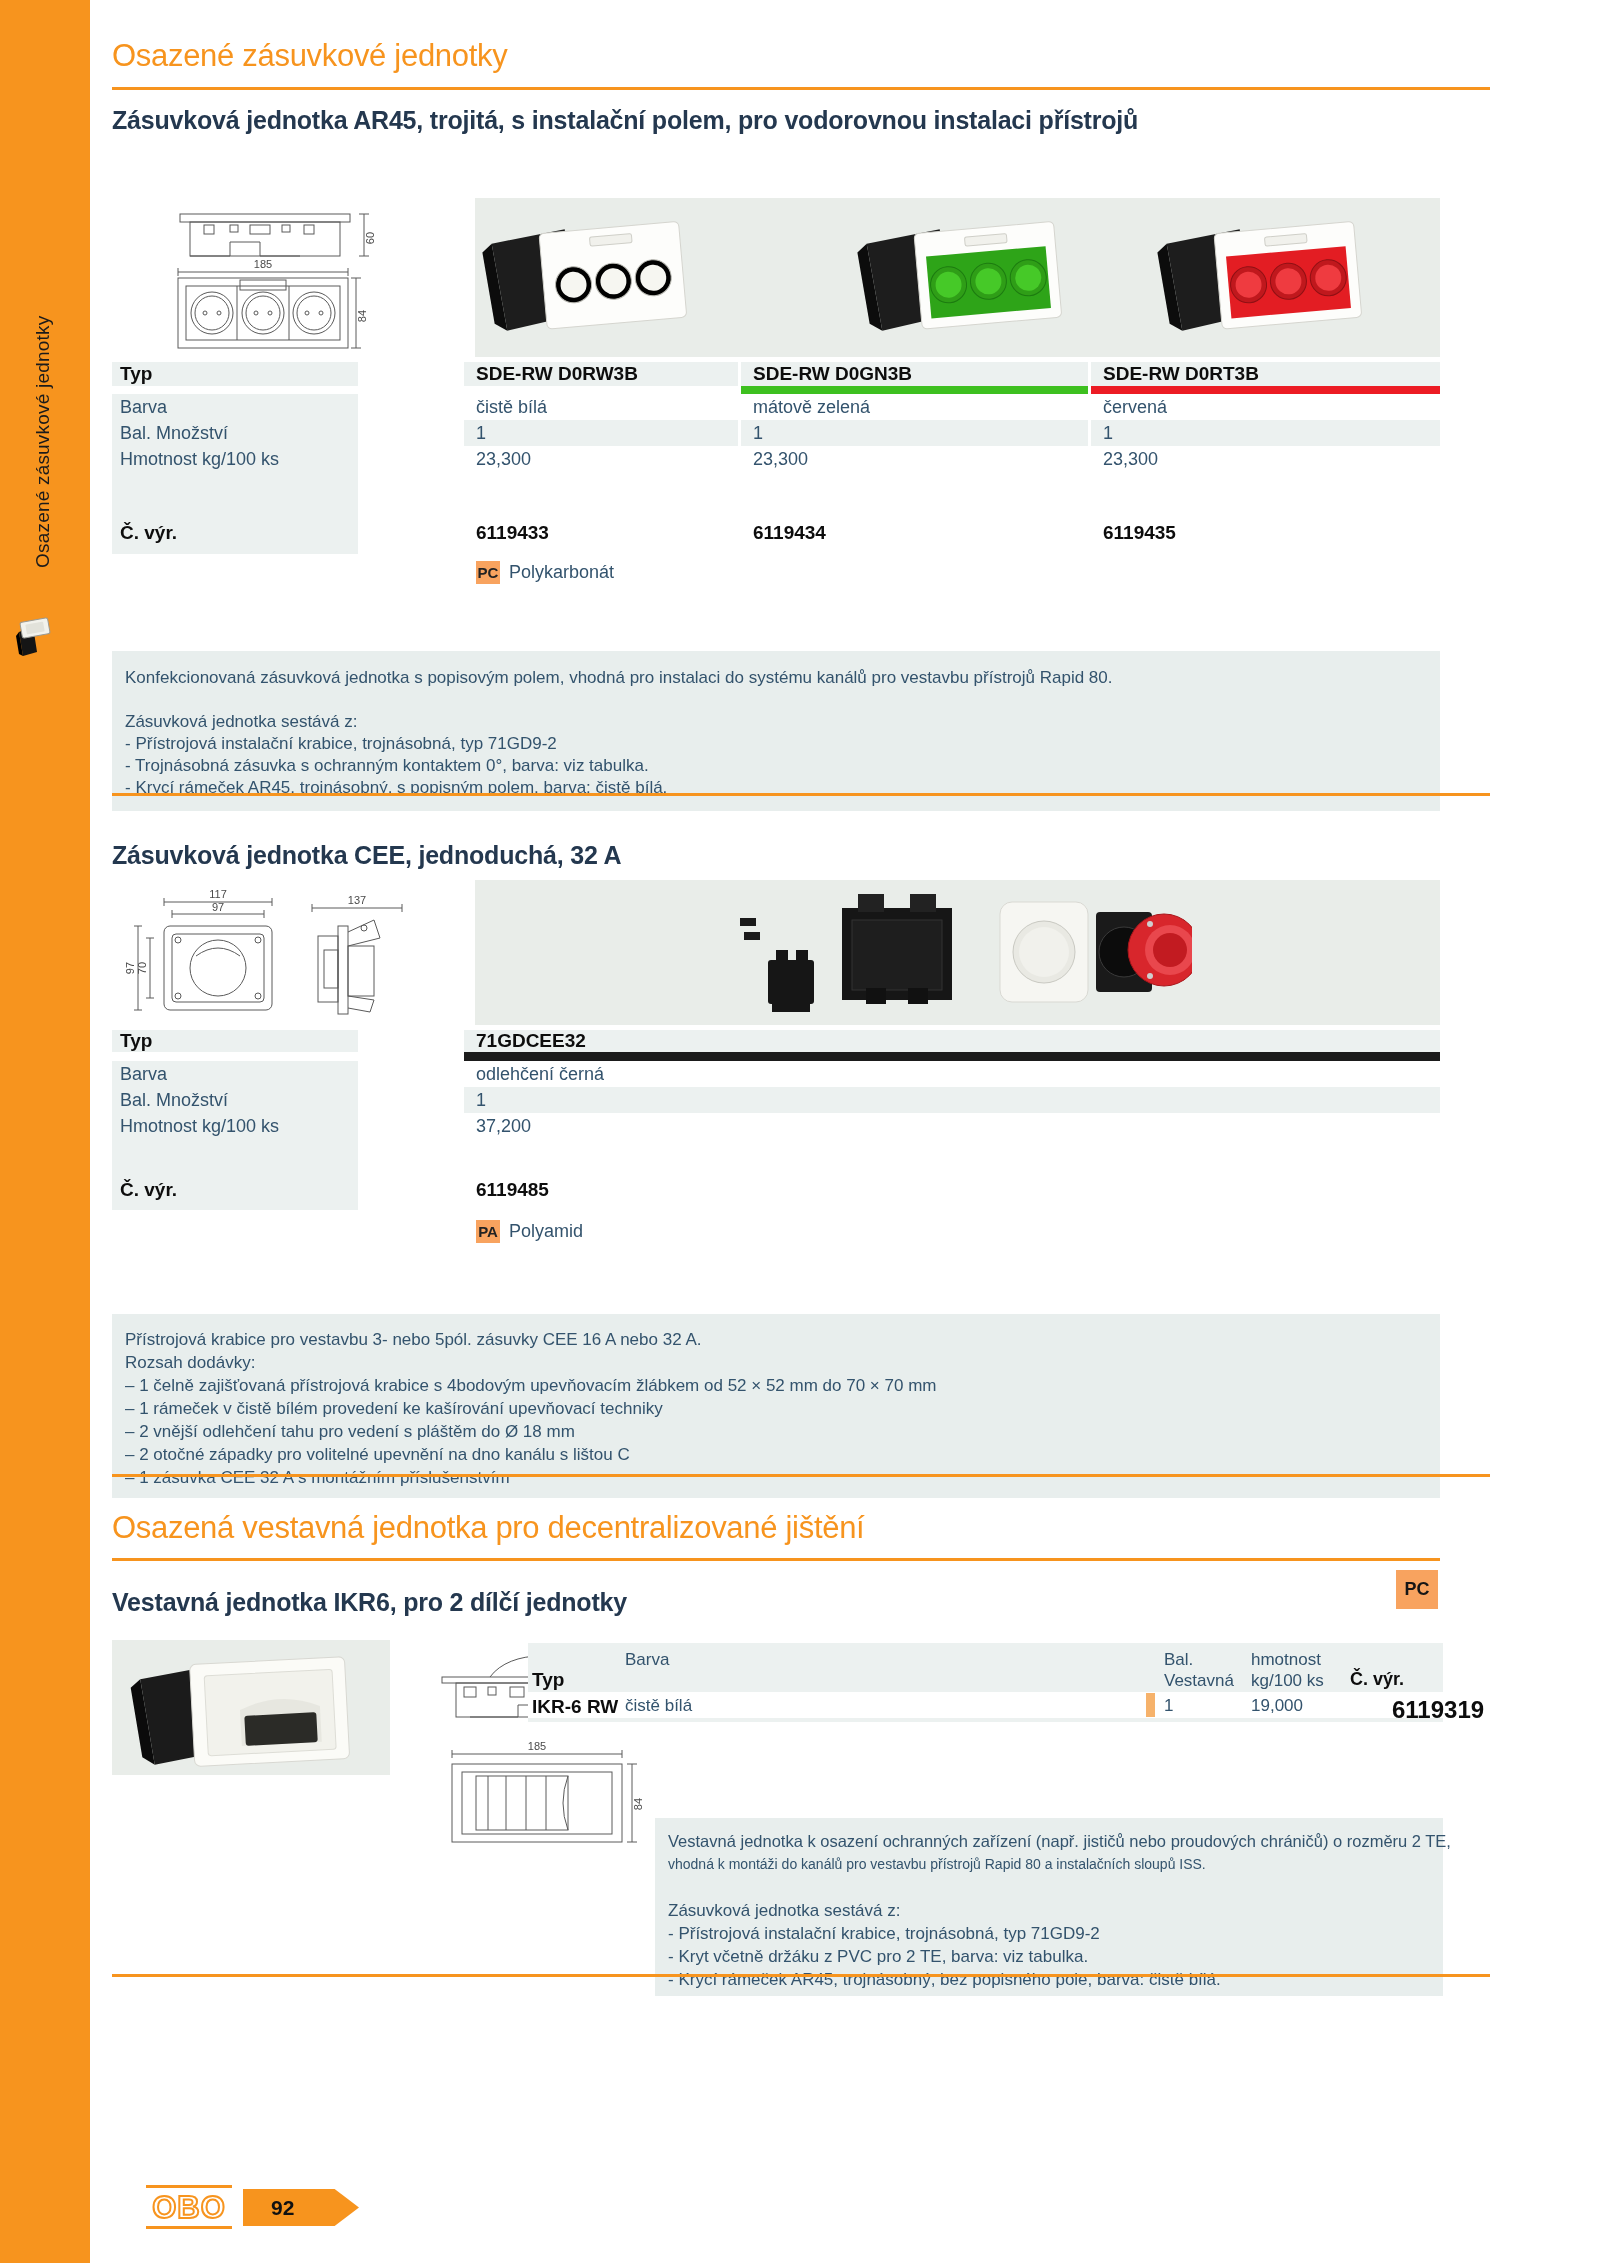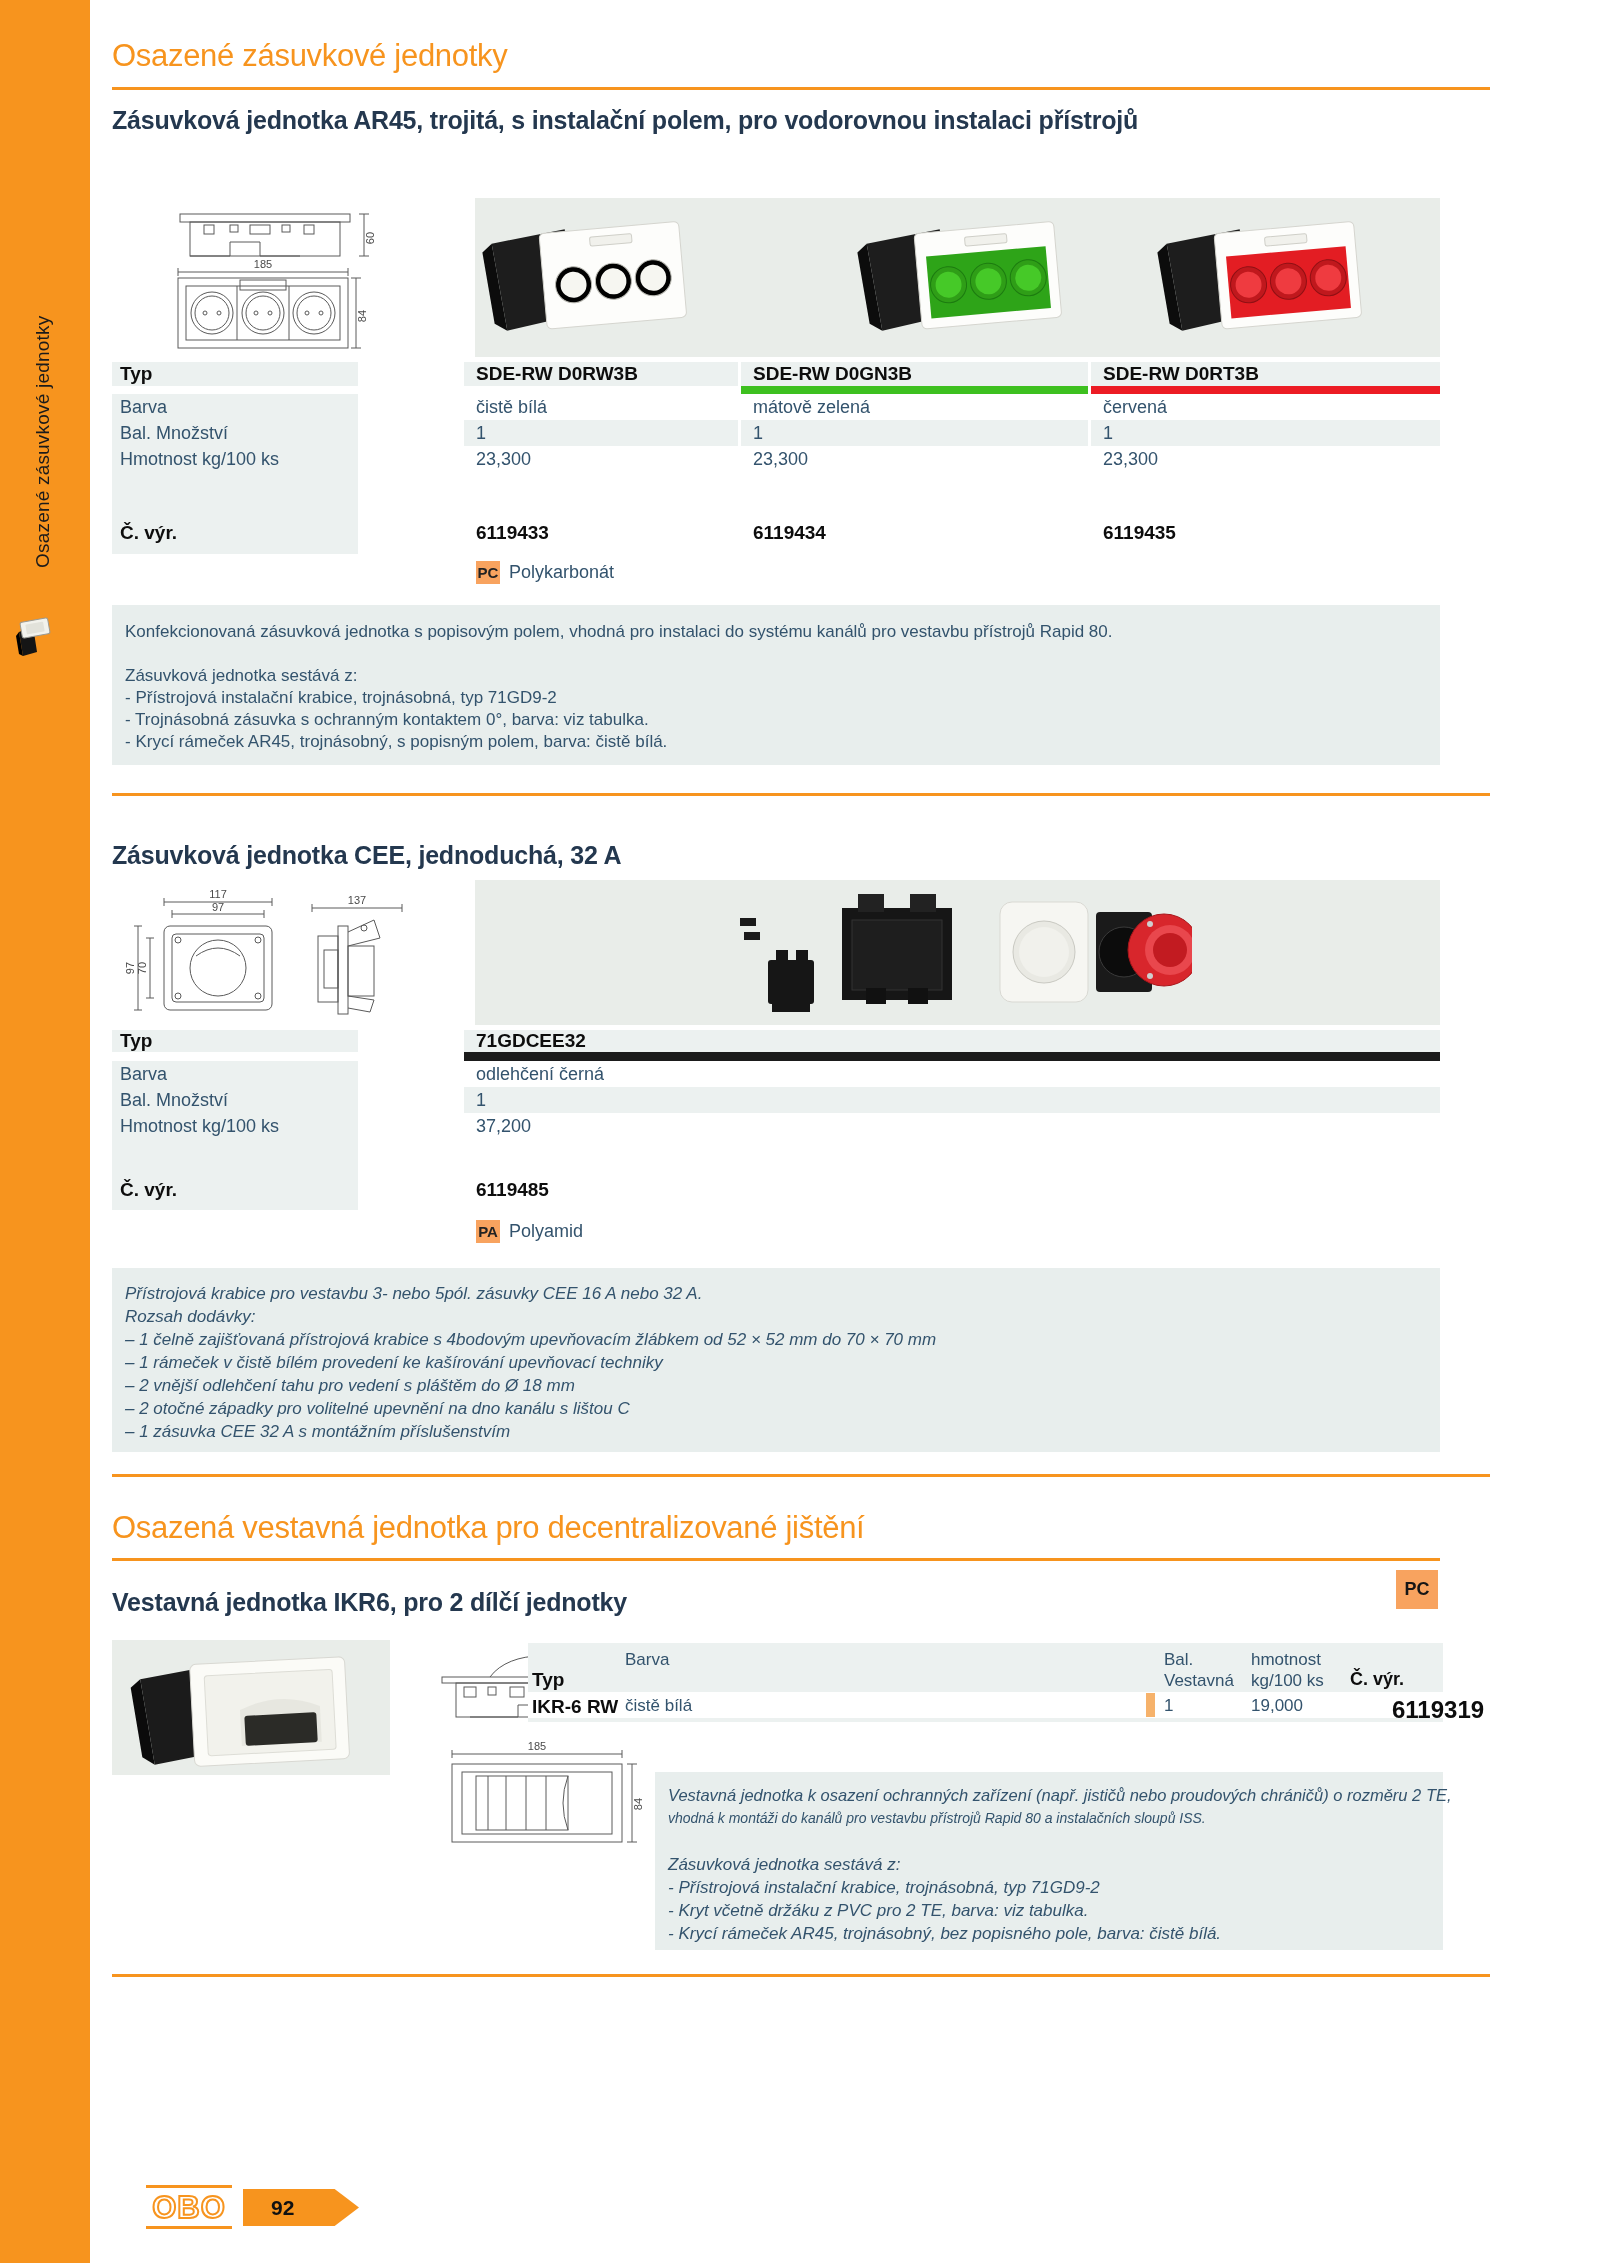--- a/index.html
+++ b/index.html
@@ -49,23 +49,23 @@
   .bar-r { background:#EC1C24; }
   .bar-k { background:#1B1B1B; }
 
   
   .mbadge { display:inline-flex; align-items:center; justify-content:center; width:24px; height:23px;
             background:var(--badge); font-size:15px; font-weight:bold; color:#222; }
   .mlabel { font-size:18px; color:var(--navy); margin-left:9px; }
   .matrow { display:flex; align-items:center; }
 
   
-  .descbox { background:var(--boxgray); }
+  .descbox { background:var(--boxgray);margin-top:46px; }
   .dline { font-size:17px; color:var(--navy); line-height:22px; height:22px; padding-left:13px; white-space:nowrap; }
-  .dline3 { line-height:23px; height:23px;font-style:italic; }
+  .dline3 { line-height:23px; height:23px; }
 
   
   .t3 { position:absolute; left:528px; top:1643px; width:915px; }
   .t3 .hdr { position:absolute; left:0; top:0; width:915px; height:49px; background:var(--rowgray); }
   .t3 .drow { position:absolute; left:0; top:49px; width:915px; height:26px; background:#fff; }
   .t3 .bstrip { position:absolute; left:0; top:75px; width:915px; height:4px; background:var(--rowgray); }
   .t3 span { position:absolute; font-size:17px; color:var(--navy); white-space:nowrap; }
   .t3 .b { font-weight:bold; color:#0d0d0d; }
   .minibar { position:absolute; left:618px; top:1px; width:9px; height:24px; background:#F6B26B; }
 

